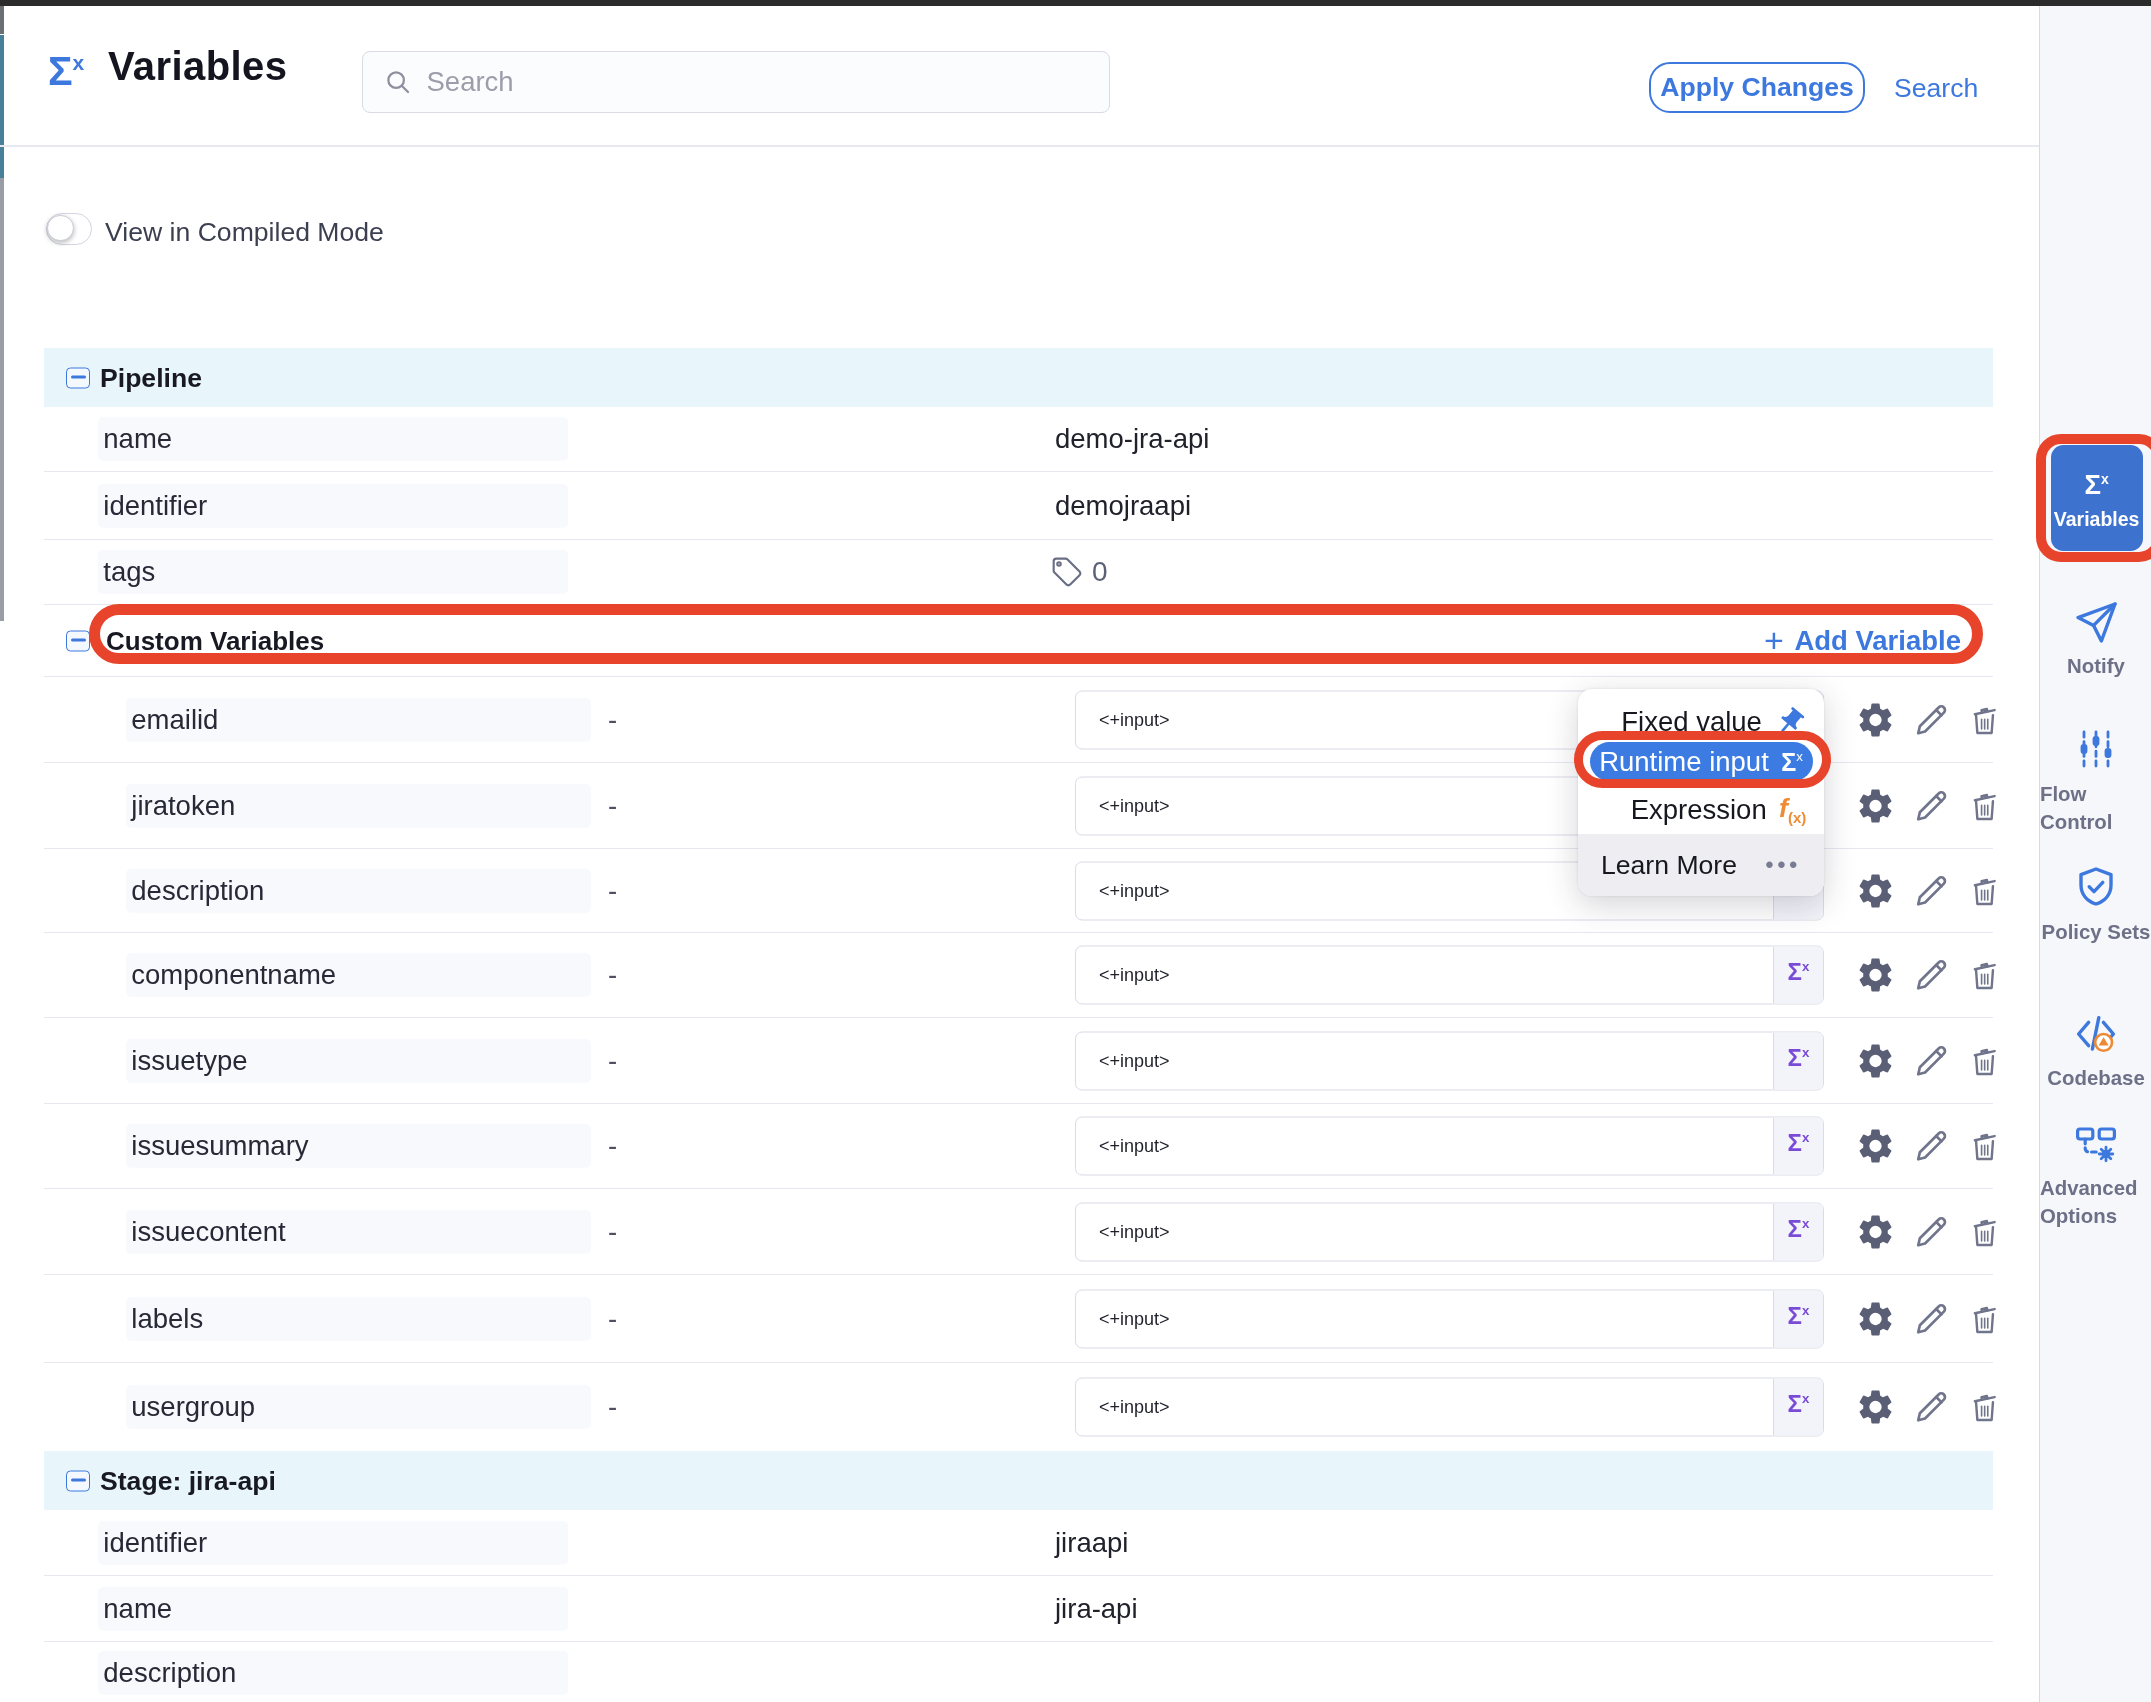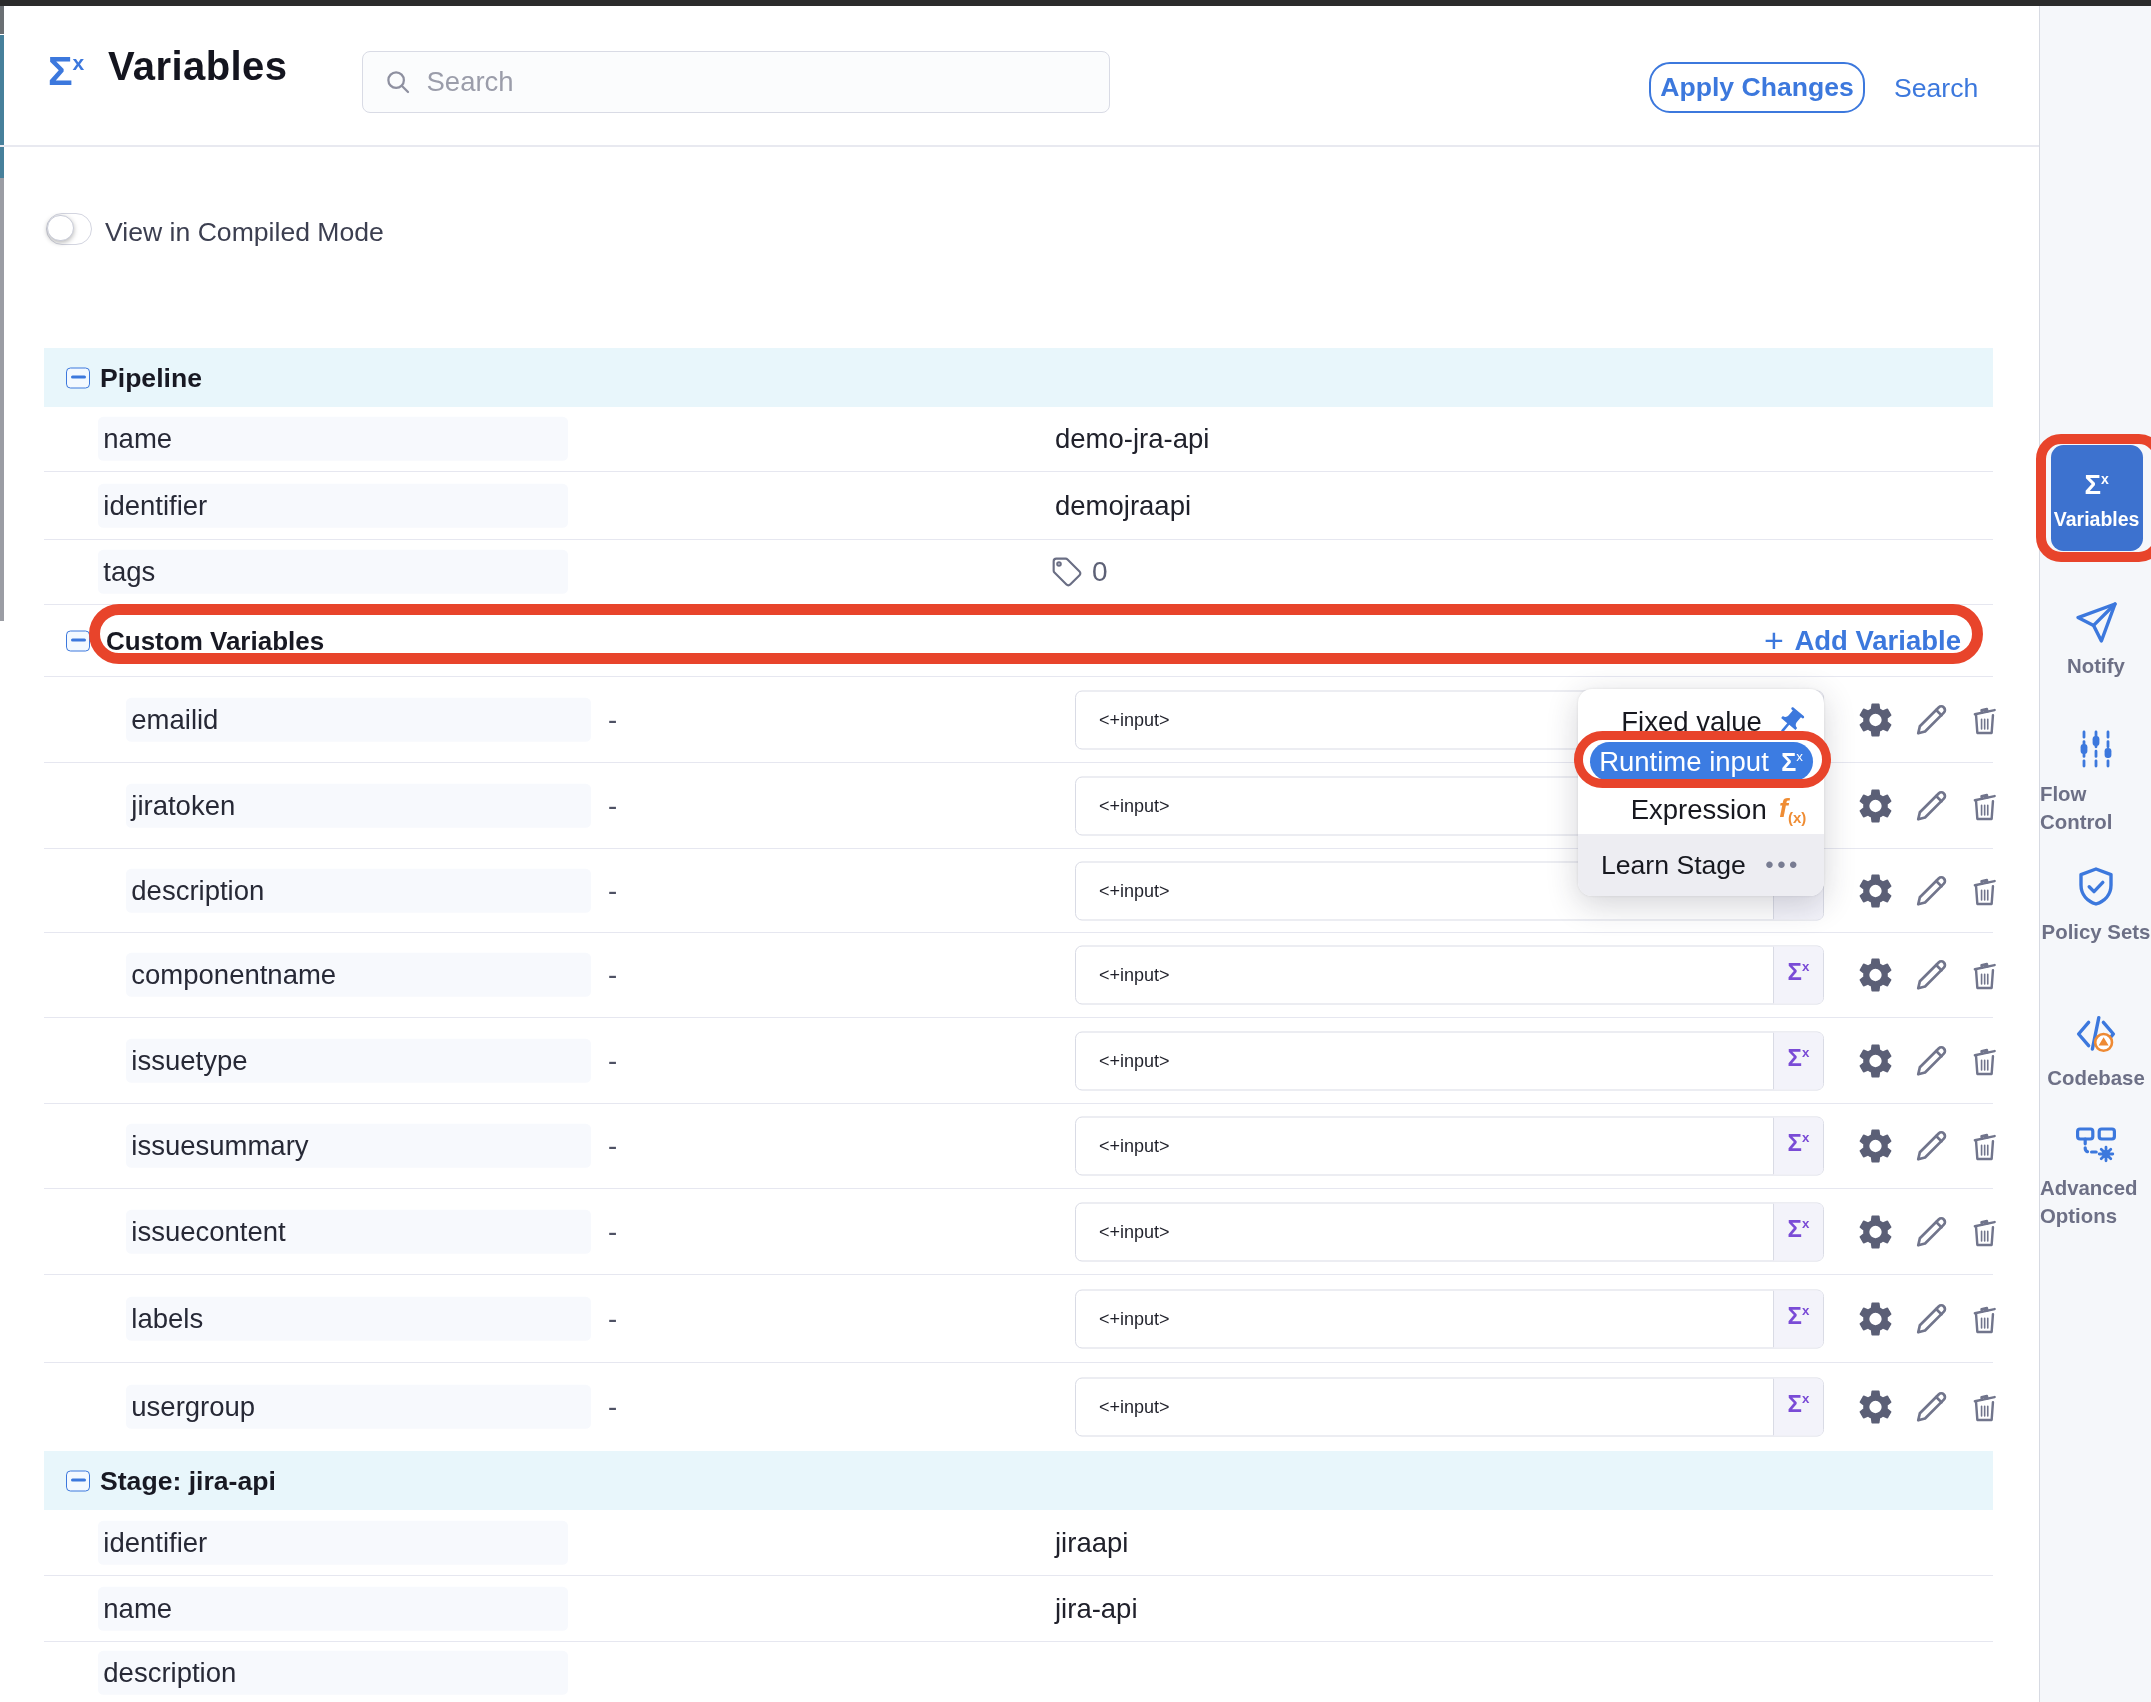--- a/index.html
+++ b/index.html
@@ -485,21 +485,21 @@
   </div>
   <div class="rpill">
     <span>Runtime input</span>
     <span><span class="sg">Σ</span><sup>x</sup></span>
   </div>
   <div class="p-expr">
     <span>Expression</span>
     <span class="fx"><span>f</span><sub>(x)</sub></span>
   </div>
   <div class="p-footer">
-    <span>Learn Stage</span>
+    <span>Learn More</span>
     <span class="dots">•••</span>
   </div>
 </div>
 
 <div class="ann ann-custom"></div>
 <div class="ann ann-runtime"></div>
 <div class="ann ann-variables"></div>
 
 <div class="sidebar">
   <div class="sb-var">

